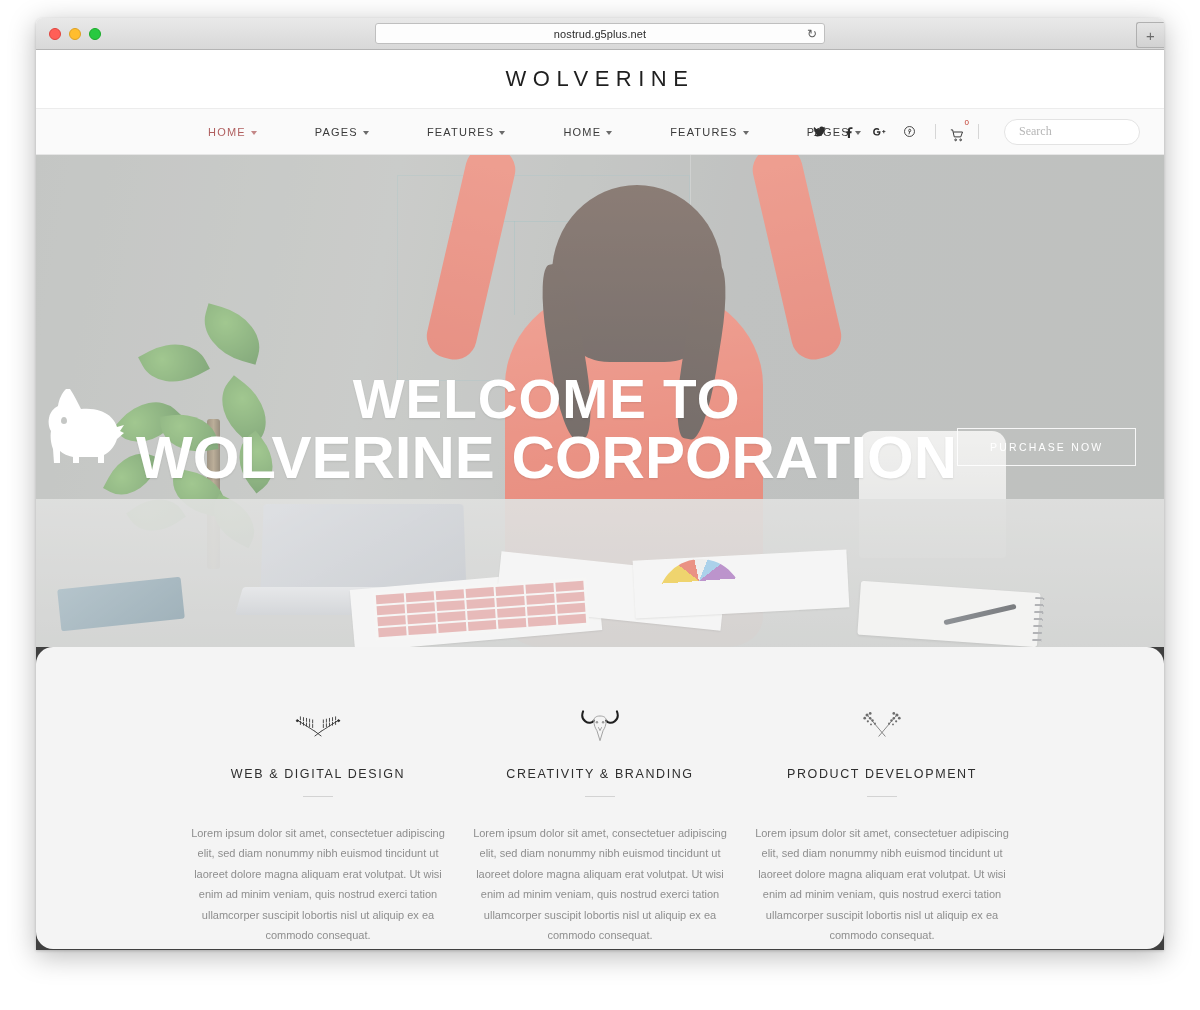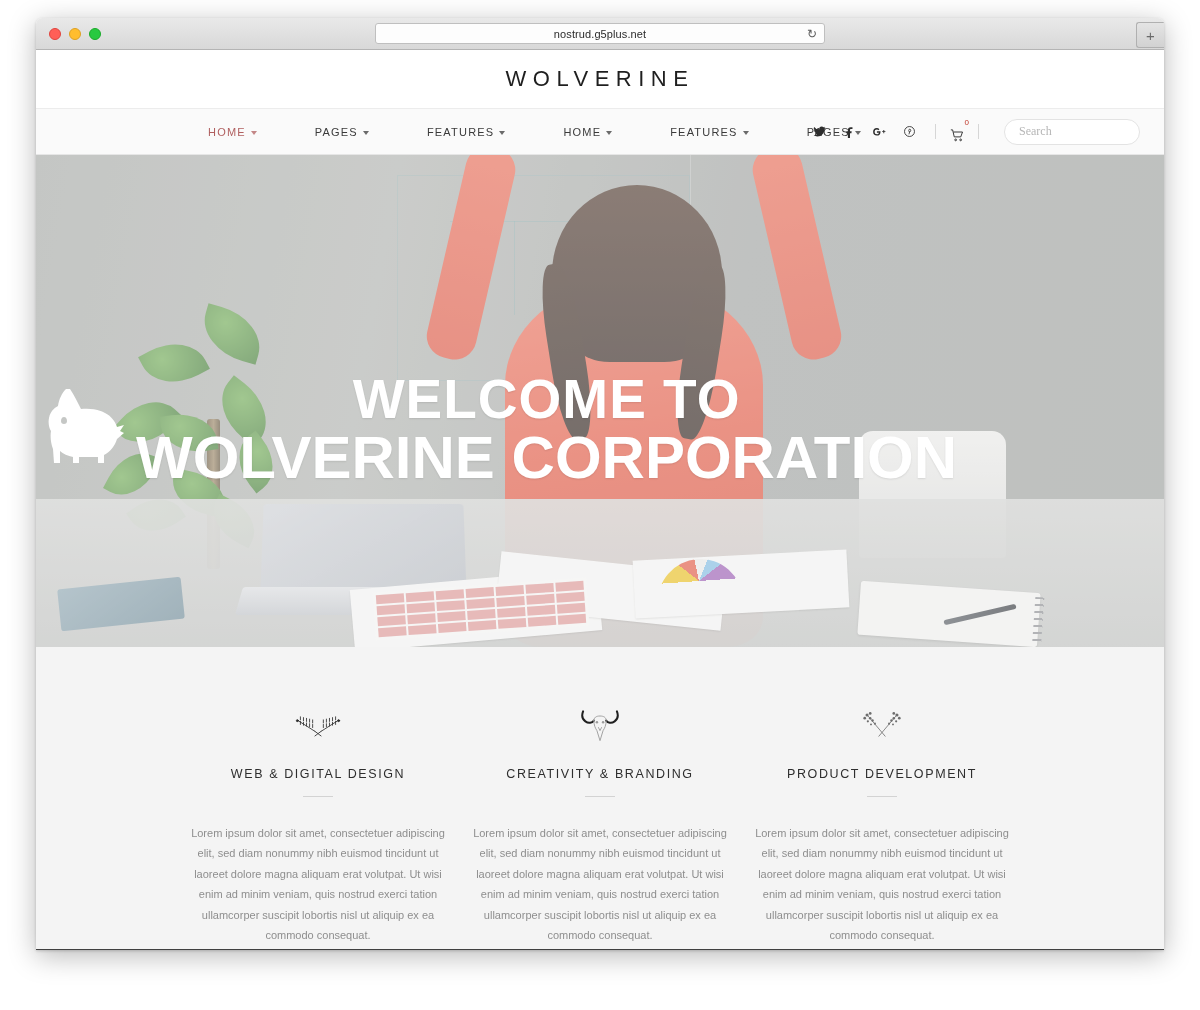--- a/index.html
+++ b/index.html
@@ -442,20 +442,21 @@
     background: transparent;
     cursor: pointer;
     font-family: "Liberation Sans", sans-serif;
   }
 
   
   .features {
     background: #f4f4f4;
     padding: 62px 0 0;
     height: 302px;
+    border-radius: 17px;
   }
   .features-row {
     display: flex;
     justify-content: center;
     gap: 0;
     max-width: 1010px;
     margin: 0 auto;
   }
   .feature-col {
     width: 282px;
@@ -690,20 +691,21 @@
         <svg class="wolf-logo" viewBox="0 0 100 86" fill="#ffffff">
           <path d="M30 8 C26 12 23 18 22 25 C18 27 14 31 13 37 C12 42 13 47 15 50 C14 56 15 63 17 68 L18 82 L24 82 L24 70 C27 73 32 75 37 76 L37 82 L43 82 L43 76 L62 76 L62 82 L68 82 L68 74 C74 71 79 65 81 58 L88 52 L84 50 L88 44 L81 46 C79 40 75 35 69 32 C62 28 53 27 45 28 C42 22 38 14 34 8 Z M28 36 C30 36 31 38 31 40 C31 42 30 43 28 43 C26 43 25 42 25 40 C25 38 26 36 28 36 Z"></path>
         </svg>
 
         <div class="hero-title">
           <div class="l1">WELCOME TO</div>
           <div class="l2">WOLVERINE CORPORATION</div>
         </div>
 
 
+        <button class="hero-btn">PURCHASE NOW</button>
       </div>
     </div>
 
     <div class="features">
       <div class="features-row">
 
         <div class="feature-col">
           <div class="feature-icon">
             <svg width="46" height="26" viewBox="0 0 60 34" fill="none" stroke="#2d2d2d" stroke-width="1.1" stroke-linecap="round">
               <path d="M4 10 L26 24 M56 10 L34 24"></path>

